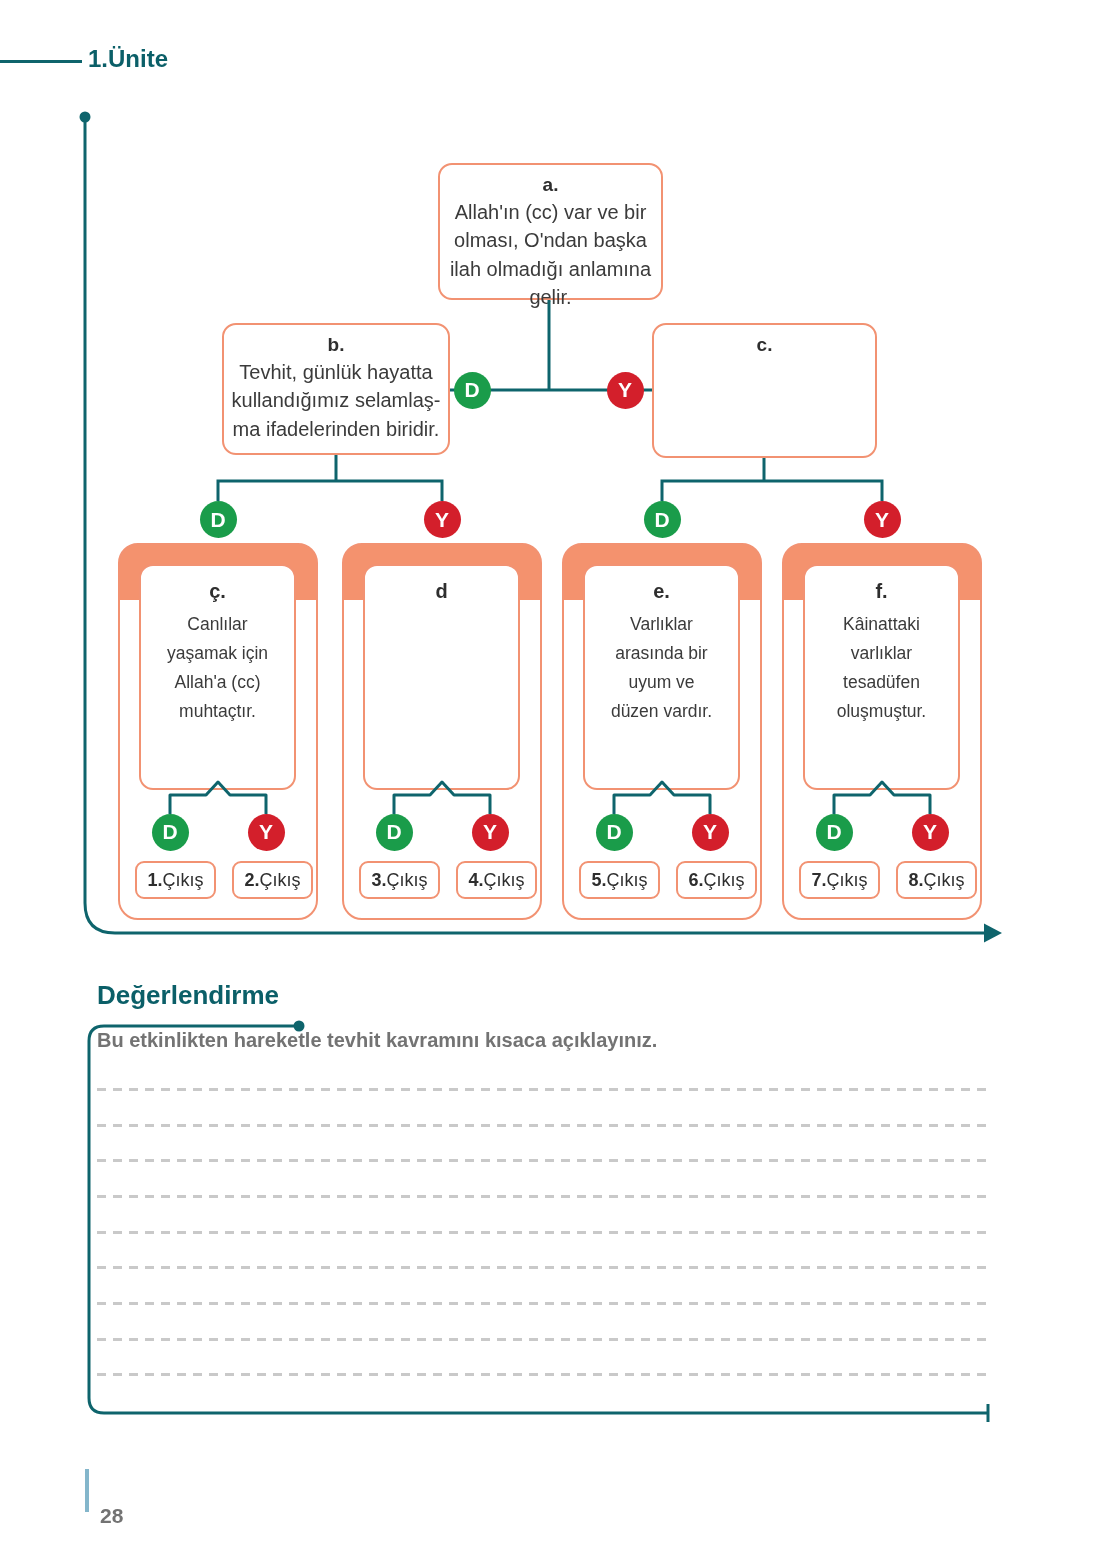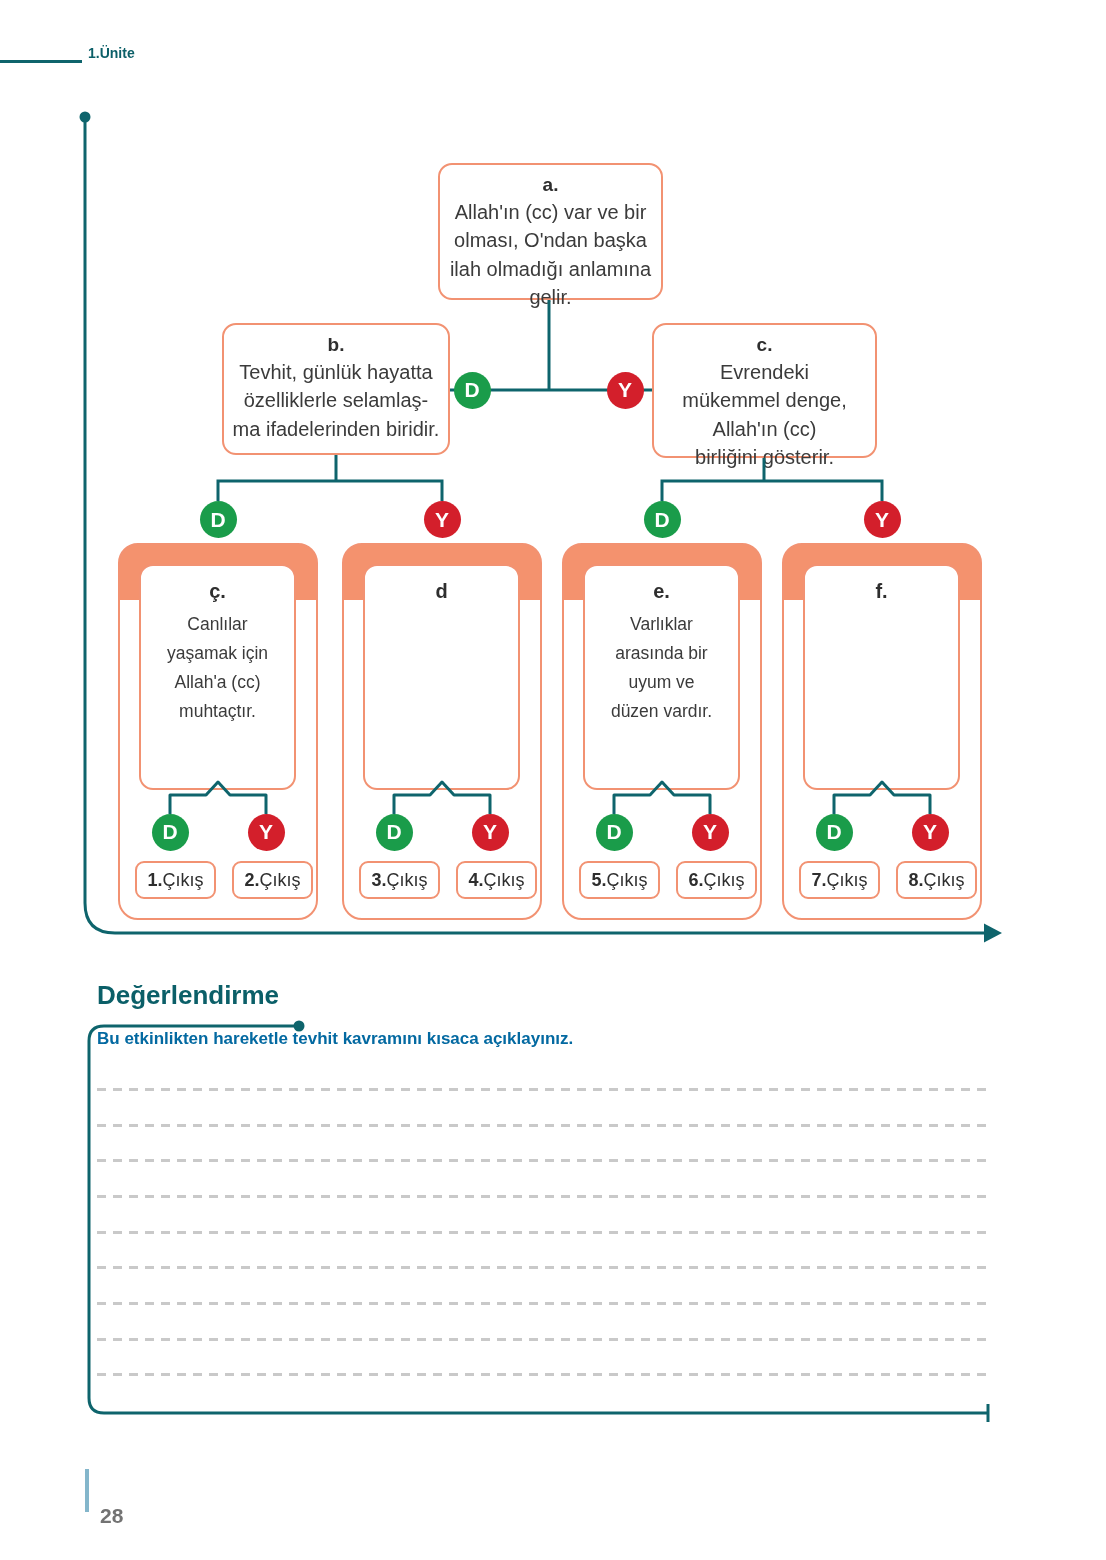--- a/index.html
+++ b/index.html
@@ -5,21 +5,21 @@
   * { margin:0; padding:0; box-sizing:border-box; }
   html,body { background:#ffffff; }
   .canvas {
     position:relative; width:1106px; height:1560px; background:#ffffff;
     font-family:"Liberation Sans","DejaVu Sans",sans-serif; overflow:hidden;
   }
   .connectors { position:absolute; left:0; top:0; z-index:2; pointer-events:none; }
 
   
   .unit-rule  { position:absolute; left:0; top:60px; width:82px; height:3px; background:#0e646c; }
-  .unit-label { position:absolute; left:88px; top:45px; font-size:14px; font-weight:bold; color:#0b5f68; }
+  .unit-label { position:absolute; left:88px; top:45px; font-size:24px; font-weight:bold; color:#0b5f68; }
 
   
   .tbox { position:absolute; z-index:1; background:#fff; border:2.5px solid #f29272;
           border-radius:14px; text-align:center; padding-top:9px; }
   .tbox-a { left:438px; top:163px; width:225px; height:137px; }
   .tbox-b { left:222px; top:323px; width:228px; height:132px; }
   .tbox-c { left:652px; top:323px; width:225px; height:135px; }
   .tbox .ttl  { font-size:19px; font-weight:bold; color:#2e2e2e; }
   .tbox .body { font-size:20px; line-height:1.42; color:#3b3b3b; white-space:pre-line; margin-top:2px; }
 
@@ -42,21 +42,21 @@
 
   
   .exit { position:absolute; top:861px; width:81px; height:38px; z-index:3;
           background:#fff; border:2px solid #f29272; border-radius:9px;
           display:flex; align-items:center; justify-content:center;
           font-size:18px; color:#2e2e2e; }
   .exit b { font-weight:bold; }
 
   
   .eval-heading  { position:absolute; left:97px; top:964px; font-size:26px; font-weight:bold; color:#0b5f68;margin-top:16px; }
-  .eval-question { position:absolute; left:97px; top:1029px; font-size:17px; font-weight:bold; color:#0369a1; }
+  .eval-question { position:absolute; left:97px; top:1029px; font-size:20px; font-weight:bold; color:#737373; }
   .ansline { position:absolute; left:97px; width:893px; height:3px;
              background:repeating-linear-gradient(90deg,#c9c9c9 0 9px,transparent 9px 16px); }
 
   
   .page-bar { position:absolute; left:85px; top:1469px; width:4px; height:43px; background:#84b6cb; }
   .page-num { position:absolute; left:100px; top:1477px; font-size:21px; font-weight:bold; color:#737373;margin-top:27px; }
 </style>
 </head>
 <body>
 
@@ -91,29 +91,25 @@
   <div class="tbox tbox-a">
     <div class="ttl">a.</div>
     <div class="body">Allah'ın (cc) var ve bir
 olması, O'ndan başka
 ilah olmadığı anlamına
 gelir.</div>
   </div>
   <div class="tbox tbox-b">
     <div class="ttl">b.</div>
     <div class="body">Tevhit, günlük hayatta
-özelliklerle selamlaş-
+kullandığımız selamlaş-
 ma ifadelerinden biridir.</div>
   </div>
   <div class="tbox tbox-c">
     <div class="ttl">c.</div>
-    <div class="body">Evrendeki
-mükemmel denge,
-Allah'ın (cc)
-birliğini gösterir.</div>
   </div>
 
   <div class="node-group ng-1">
     <div class="card">
       <div class="ttl">ç.</div>
       <div class="body">Canlılar
 yaşamak için
 Allah'a (cc)
 muhtaçtır.</div>
     </div>
@@ -128,20 +124,24 @@
       <div class="ttl">e.</div>
       <div class="body">Varlıklar
 arasında bir
 uyum ve
 düzen vardır.</div>
     </div>
   </div>
   <div class="node-group ng-4">
     <div class="card">
       <div class="ttl">f.</div>
+      <div class="body">Kâinattaki
+varlıklar
+tesadüfen
+oluşmuştur.</div>
     </div>
   </div>
 
   <div class="dot d" style="left:453.5px;top:371.5px">D</div>
   <div class="dot y" style="left:606.5px;top:371.5px">Y</div>
 
   <div class="dot d" style="left:199.5px;top:501px">D</div>
   <div class="dot y" style="left:423.5px;top:501px">Y</div>
   <div class="dot d" style="left:643.5px;top:501px">D</div>
   <div class="dot y" style="left:863.5px;top:501px">Y</div>

